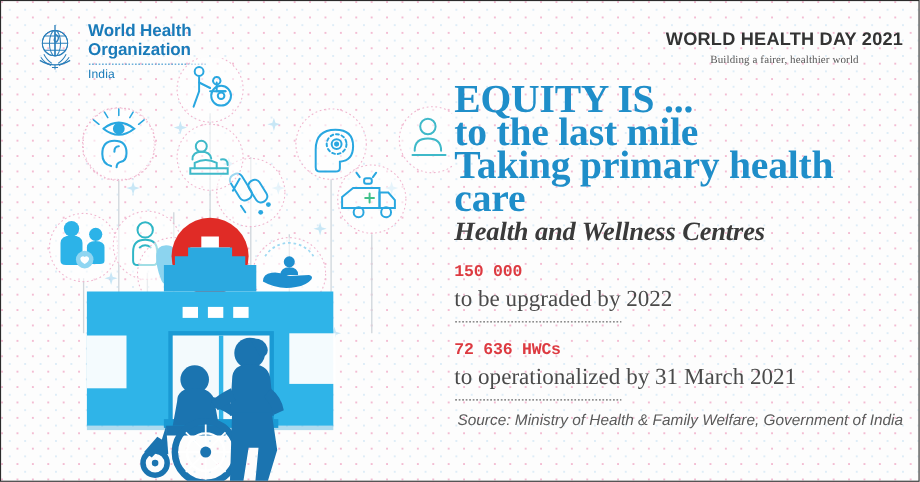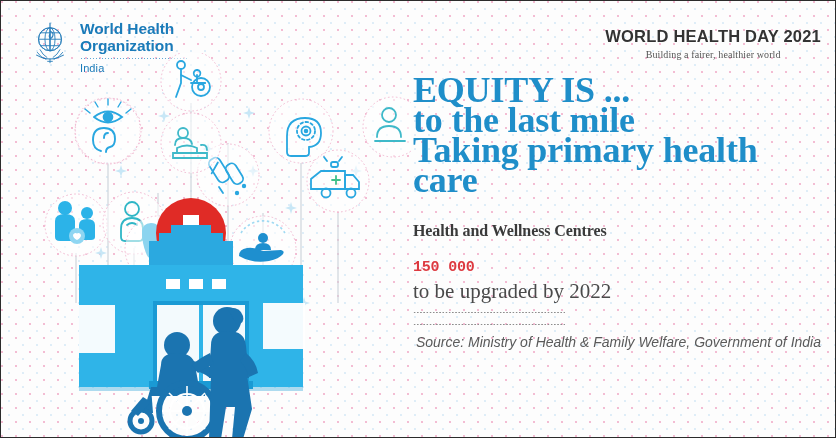--- a/index.html
+++ b/index.html
@@ -67,22 +67,22 @@
   #content { position:absolute; left:412px; top:74px; width:410px; }
   .headline {
     font-family:"Liberation Serif", serif;
     font-weight:bold; color:#1f8ec9;
     font-size:36px; line-height:30px; letter-spacing:-0.2px;
   }
   .headline .lead { display:block; }
   .subhead {
     font-family:"Liberation Serif", serif;
     font-weight:bold; color:#3a3a3a;
-    font-size:16px; line-height:24px;
-    margin-top:24px; letter-spacing:-0.1px;
+    font-size:24px; line-height:24px;
+    margin-top:4px; letter-spacing:-0.1px;font-style:italic;
   }
   .stat-block { margin-top:13px; }
   .stat-value {
     font-family:Liberation Mono, monospace;
     font-weight:bold; color:#dd3a41;
     font-size:15px; line-height:24px; letter-spacing:-0.2px;
   }
   .stat-label {
     font-family:"Liberation Serif", serif;
     color:#4a4a4a; font-size:21px; line-height:21px;
@@ -375,20 +375,24 @@
 
     <div class="subhead">Health and Wellness Centres</div>
 
     <div class="stat-block">
       <div class="stat-value">150 000</div>
       <div class="stat-label">to be upgraded by 2022</div>
     </div>
 
     <div class="divider"></div>
 
+    <div class="stat-block">
+      <div class="stat-value">72 636 HWCs</div>
+      <div class="stat-label">to operationalized by 31 March 2021</div>
+    </div>
 
     <div class="divider"></div>
 
 
     <div class="source">Source: Ministry of Health &amp; Family Welfare, Government of India</div>
   </div>
 
 </div>
 
 </body></html>

